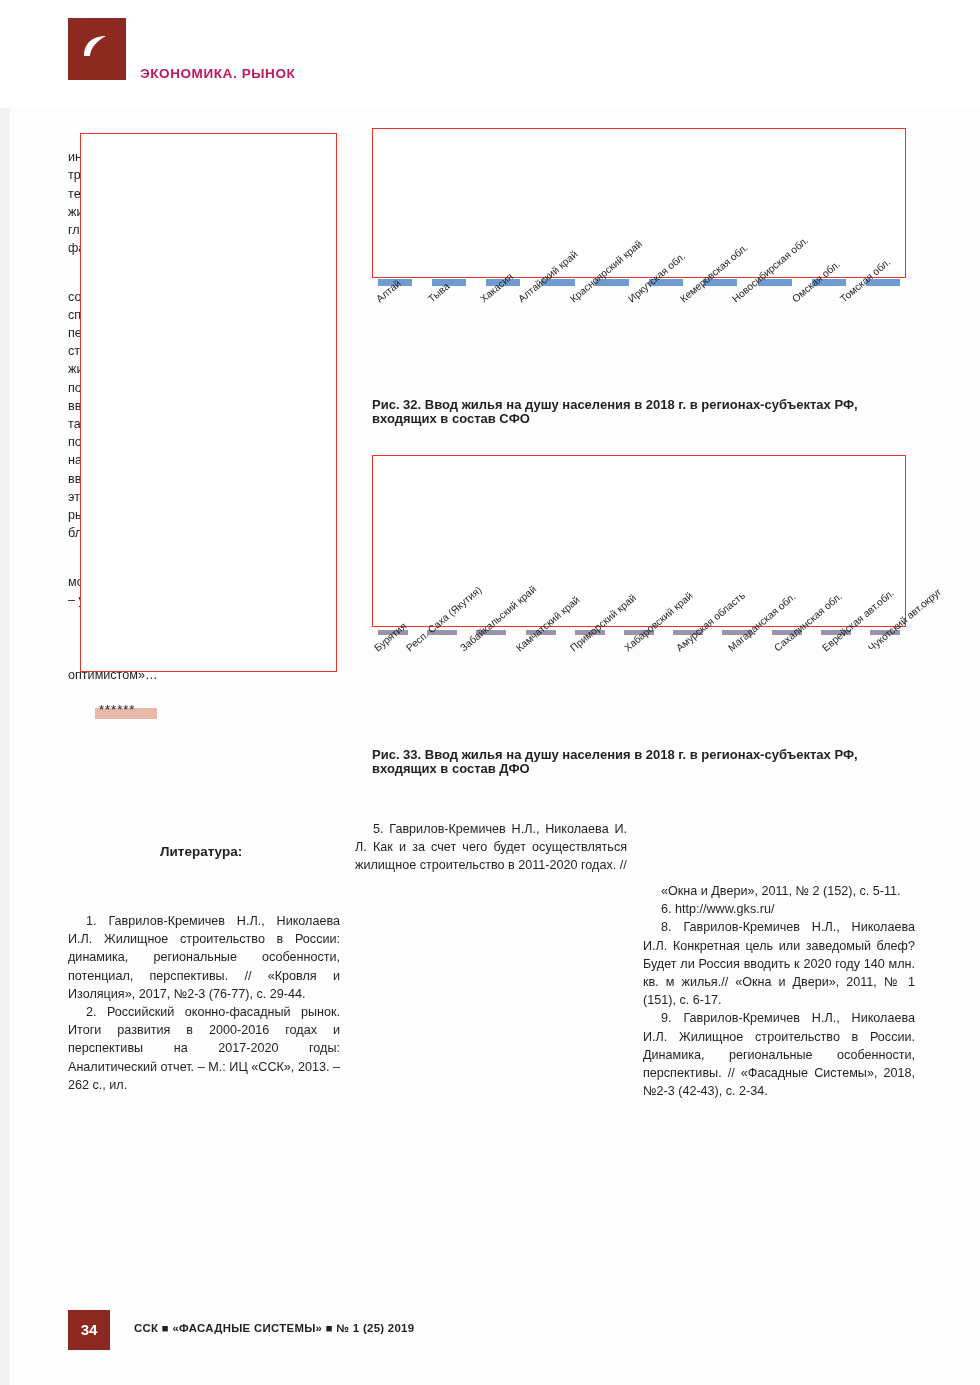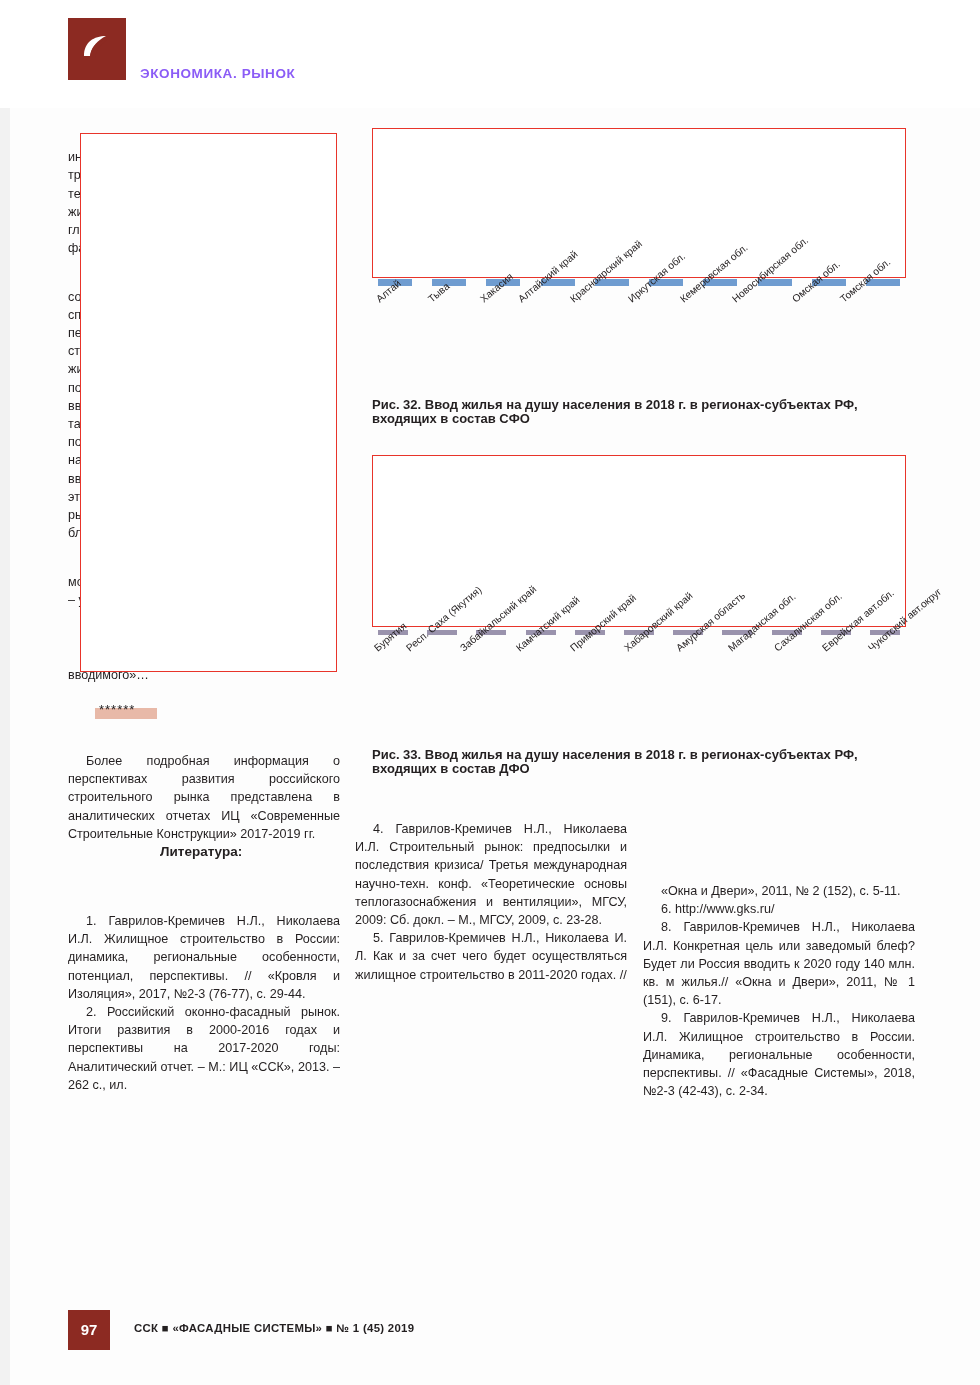--- a/index.html
+++ b/index.html
@@ -48,21 +48,21 @@
     font-size: 30px;
     line-height: 38px;
   }
   .header-title {
     position: absolute;
     top: 66px;
     left: 140px;
     font-size: 13.5px;
     font-weight: bold;
     letter-spacing: 0.6px;
-    color: #8b5cf6;
+    color: #be185d;
   }
 
   
   .left-col {
     position: absolute;
     top: 130px;
     left: 68px;
     width: 268px;
     font-size: 12.6px;
     line-height: 18.2px;
@@ -256,39 +256,35 @@
   </div>
 
   <div class="left-col">
     <p>высокая стоимость подключения к инженерным сетям и неразвитость транспортной инфраструктуры на территориях, предназначенных для жилищного строительства, остаются главными барьерами и сдерживающими факторами отрасли.</p>
     <p>Вместе с тем, в большинстве регионов сохраняется достаточно высокий уровень спроса на жилье, обусловленный перспективами снижения ипотечных ставок и стремлением населения улучшить жилищные условия. Это, в свою очередь, позволяет надеяться на то, что объемы вводимого жилья будут увеличиваться, а также на то, что меры государственной поддержки, реализуемые в рамках национального проекта, обеспечат прирост ввода жилья в ближайшие годы. Именно на эти показатели ориентируются участники рынка, оценивая свои перспективы на ближайшее десятилетие.</p>
     <p>В целом же, резюмируя все изложенное, можно сказать словами классика: «поживем – увидим, будем оптимистом»…</p>
   </div>
 
   <div class="redbox-left"></div>
 
-  <div class="last-word">вводимого»…</div>
+  <div class="last-word">оптимистом»…</div>
 
   <div class="asterisks">
     <span>******</span>
   </div>
 
-  <div class="left-note">
-    <p>Более подробная информация о перспективах развития российского строительного рынка представлена в аналитических отчетах ИЦ «Современные Строительные Конструкции» 2017-2019 гг.</p>
-  </div>
 
   <div class="lit-head">Литература:</div>
 
   <div class="refs-col" id="refs-col-1">
     <p>1. Гаврилов-Кремичев Н.Л., Николаева И.Л. Жилищное строительство в России: динамика, региональные особенности, потенциал, перспективы. // «Кровля и Изоляция», 2017, №2-3 (76-77), с. 29-44.</p>
     <p>2. Российский оконно-фасадный рынок. Итоги развития в 2000-2016 годах и перспективы на 2017-2020 годы: Аналитический отчет. – М.: ИЦ «ССК», 2013. – 262 с., ил.</p>
   </div>
 
   <div class="refs-col" id="refs-col-2">
-    <p>4. Гаврилов-Кремичев Н.Л., Николаева И.Л. Строительный рынок: предпосылки и последствия кризиса/ Третья международная научно-техн. конф. «Теоретические основы теплогазоснабжения и вентиляции», МГСУ, 2009: Сб. докл. – М., МГСУ, 2009, с. 23-28.</p>
     <p>5. Гаврилов-Кремичев Н.Л., Николаева И. Л. Как и за счет чего будет осуществляться жилищное строительство в 2011-2020 годах. //</p>
   </div>
 
   <div class="refs-col" id="refs-col-3">
     <p>«Окна и Двери», 2011, № 2 (152), с. 5-11.</p>
     <p>6. http://www.gks.ru/</p>
     <p>8. Гаврилов-Кремичев Н.Л., Николаева И.Л. Конкретная цель или заведомый блеф? Будет ли Россия вводить к 2020 году 140 млн. кв. м жилья.// «Окна и Двери», 2011, № 1 (151), с. 6-17.</p>
     <p>9. Гаврилов-Кремичев Н.Л., Николаева И.Л. Жилищное строительство в России. Динамика, региональные особенности, перспективы. // «Фасадные Системы», 2018, №2-3 (42-43), с. 2-34.</p>
   </div>
 
@@ -347,16 +343,16 @@
       <div class="lbl" style="left:302px;top:18px;">Амурская область</div>
       <div class="lbl" style="left:354px;top:18px;">Магаданская обл.</div>
       <div class="lbl" style="left:400px;top:18px;">Сахалинская обл.</div>
       <div class="lbl" style="left:448px;top:18px;">Еврейская авт.обл.</div>
       <div class="lbl" style="left:494px;top:18px;">Чукотский авт.округ</div>
     </div>
   </div>
 
   <div class="fig-caption" id="cap2">Рис. 33. Ввод жилья на душу населения в 2018 г. в регионах-субъектах РФ, входящих в состав ДФО</div>
 
-  <div class="footer-num">97</div>
-  <div class="footer-text">ССК  ■  «ФАСАДНЫЕ СИСТЕМЫ»  ■  № 1 (45) 2019</div>
+  <div class="footer-num">34</div>
+  <div class="footer-text">ССК  ■  «ФАСАДНЫЕ СИСТЕМЫ»  ■  № 1 (25) 2019</div>
 
 </div>
 
 </body></html>

